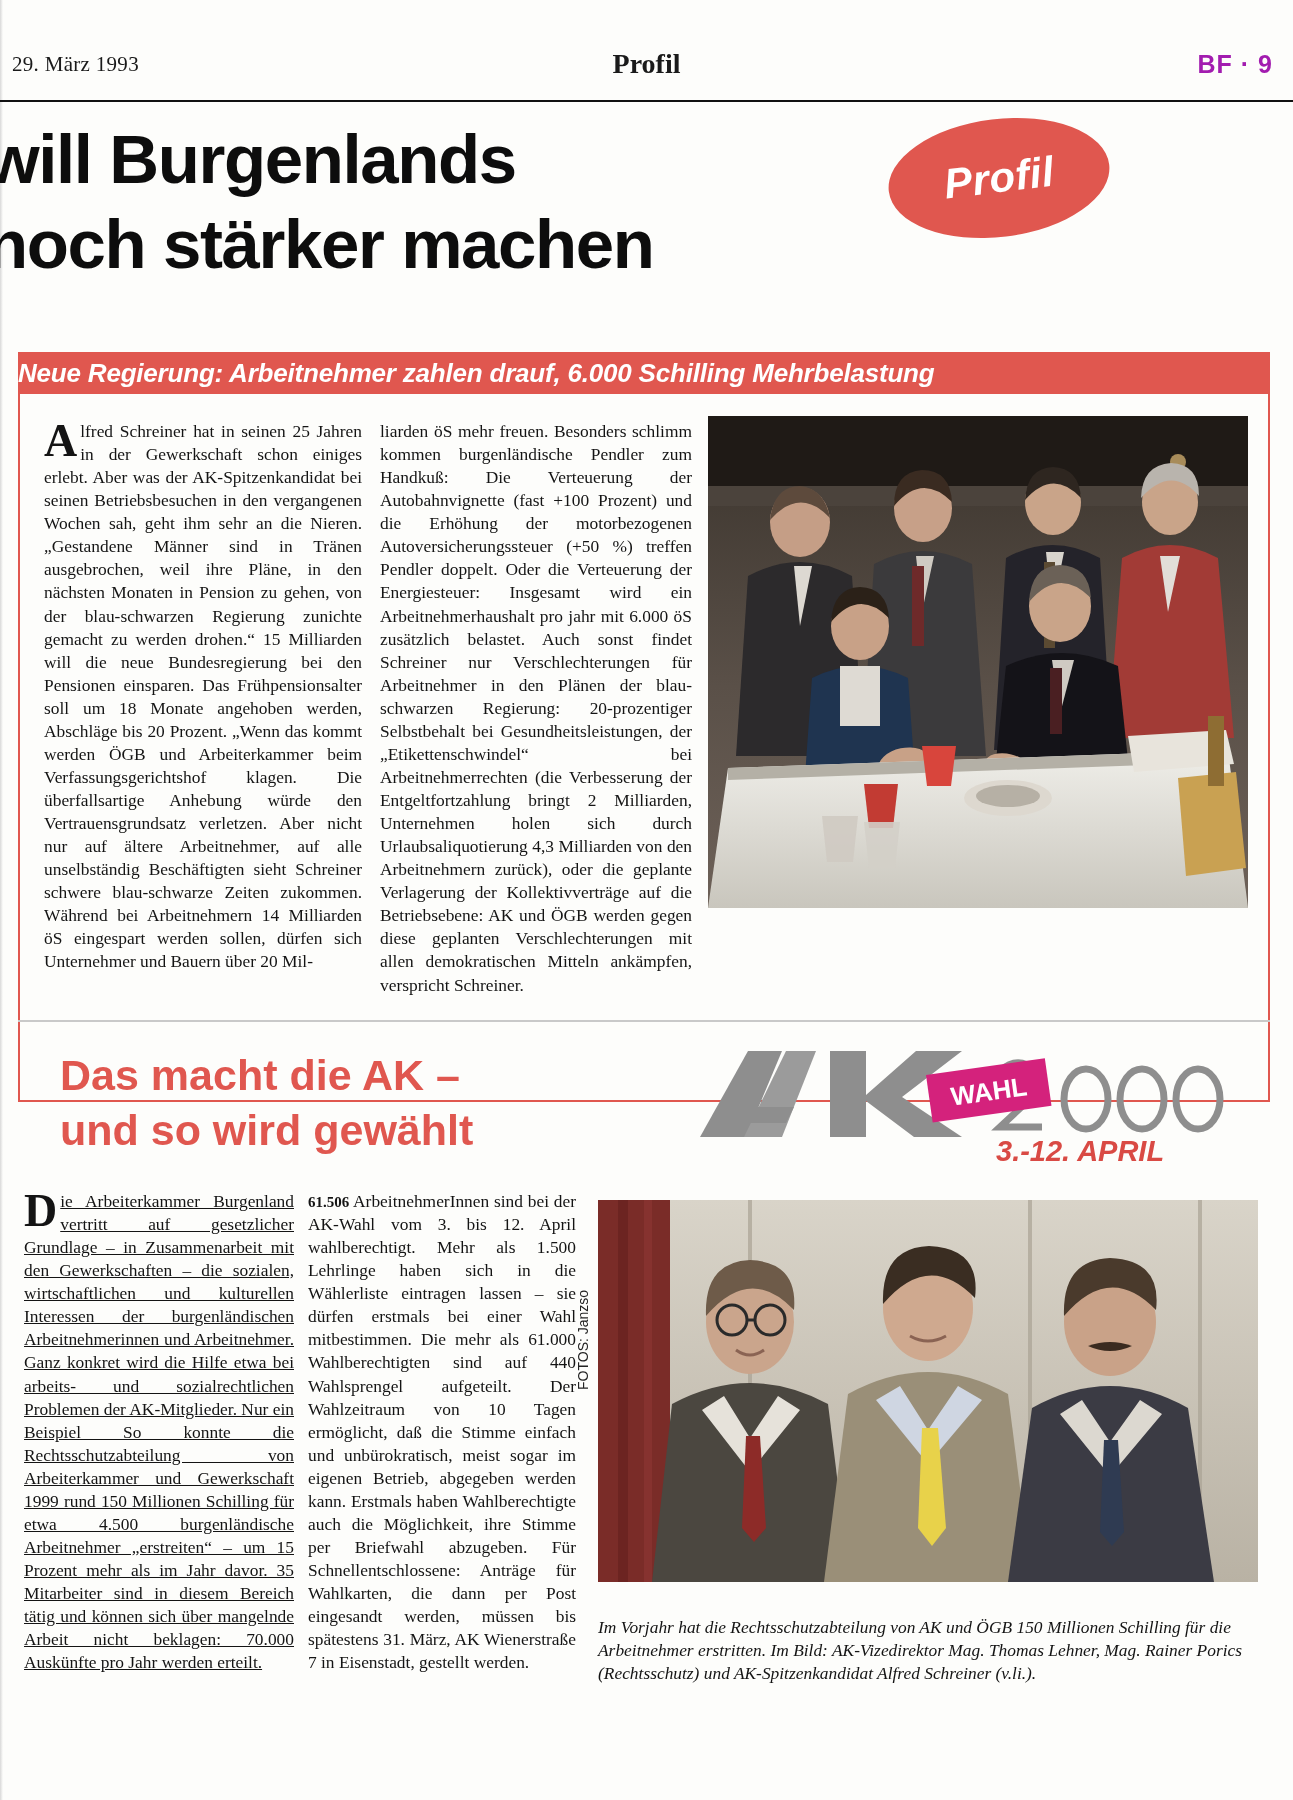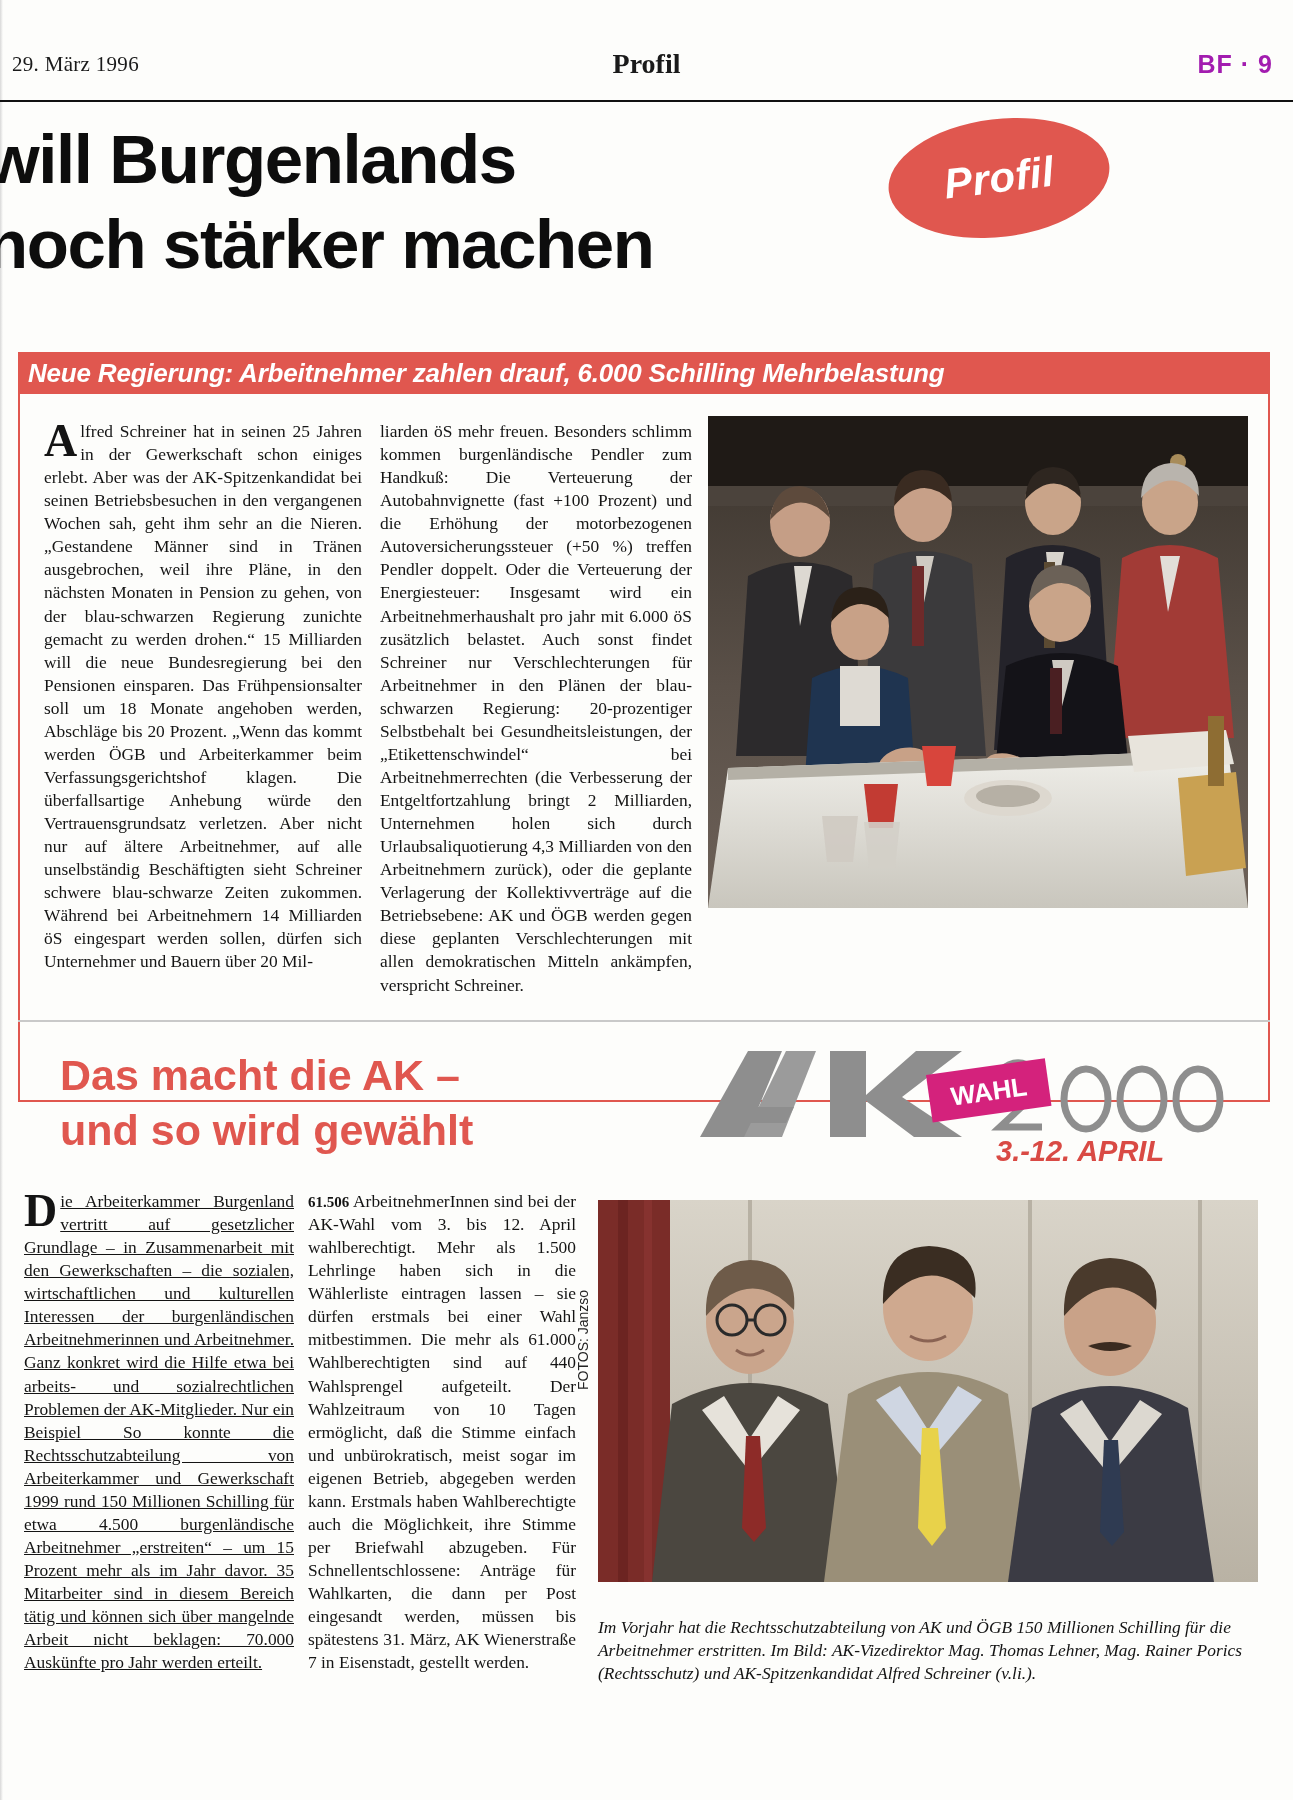--- a/index.html
+++ b/index.html
@@ -116,21 +116,21 @@
     display: flex;
     align-items: center;
   }
   .banner-text {
     color: #ffffff;
     font-family: "Liberation Sans", sans-serif;
     font-style: italic;
     font-weight: bold;
     font-size: 26px;
     letter-spacing: -0.2px;
-    padding-left: 10px;
+    padding-left: 0;
   }
 
   
   .article-box {
     position: absolute;
     left: 18px; top: 394px;
     width: 1252px;
     height: 708px;
     border: 2px solid #e0574f;
     border-top: none;
@@ -251,21 +251,21 @@
   }
 </style>
 </head>
 <body>
 
 <div class="page">
 
   <div class="scan-edge-left"></div>
 
   <div class="masthead">
-    <div class="masthead-date">29. März 1996</div>
+    <div class="masthead-date">29. März 1993</div>
     <div class="masthead-title">Profil</div>
     <div class="masthead-page">BF · 9</div>
   </div>
   <div class="rule-top"></div>
 
   <div class="headline">
     <span>will Burgenlands</span>
     <span class="headline-line2">noch stärker machen</span>
   </div>
 

